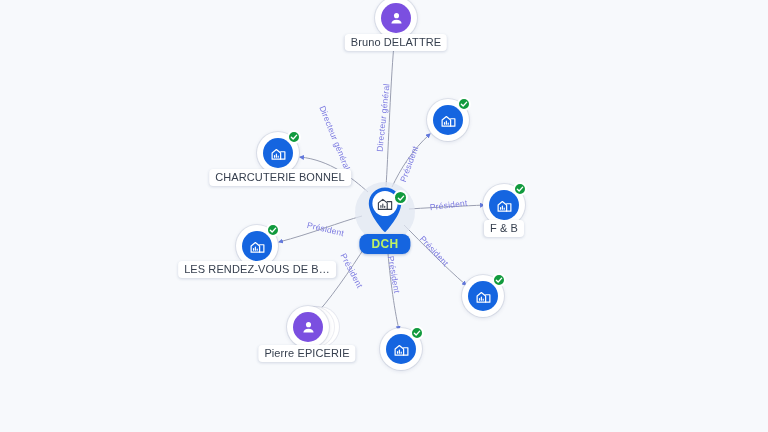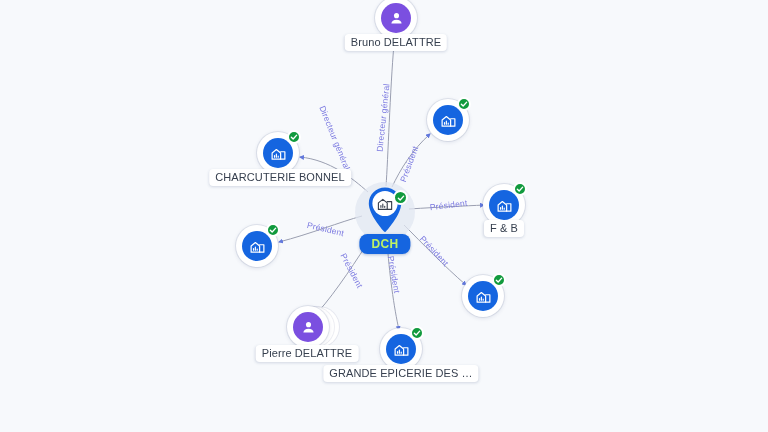--- a/index.html
+++ b/index.html
@@ -209,20 +209,21 @@
           <path d="M6.4 17.2v-2.4M9 17.2v-4.3M11.6 17.2v-1.4"></path>
         </svg>
       </div>
       <div class="badge">
         <svg width="8" height="8" viewBox="0 0 24 24" fill="none" stroke="#ffffff" stroke-width="4" stroke-linecap="round" stroke-linejoin="round">
           <path d="M4 12.5 9.5 18 20 6.5"></path>
         </svg>
       </div>
     </div>
   </div>
+  <div class="label" style="left:257px;top:261px;">LES RENDEZ-VOUS DE B…</div>
 
   <div class="node" style="left:504px;top:205px;">
     <div class="node-hit">
       <div class="disc"></div>
       <div class="inner company">
         <svg width="17" height="17" viewBox="0 0 24 24" fill="none" stroke="#ffffff" stroke-width="1.7" stroke-linejoin="round" stroke-linecap="round">
           <path d="M3 11.2 9 6.4l6 4.8V20H3z"></path>
           <path d="M15 9.5h6V20h-6"></path>
           <path d="M6.4 17.2v-2.4M9 17.2v-4.3M11.6 17.2v-1.4"></path>
         </svg>
@@ -264,36 +265,35 @@
           <path d="M6.4 17.2v-2.4M9 17.2v-4.3M11.6 17.2v-1.4"></path>
         </svg>
       </div>
       <div class="badge">
         <svg width="8" height="8" viewBox="0 0 24 24" fill="none" stroke="#ffffff" stroke-width="4" stroke-linecap="round" stroke-linejoin="round">
           <path d="M4 12.5 9.5 18 20 6.5"></path>
         </svg>
       </div>
     </div>
   </div>
-  <div class="label" style="left:401px;top:365px;">GRANDE EPICERIE DES …</div>
 
   <div class="node stack" style="left:308px;top:327px;">
     <div class="node-hit">
       <div class="ghost2"></div>
       <div class="ghost1"></div>
       <div class="disc"></div>
       <div class="inner person">
         <svg width="17" height="17" viewBox="0 0 24 24" fill="#ffffff">
           <circle cx="12" cy="8" r="3.6"></circle>
           <path d="M4.8 19.2c0-3.6 3.2-5.6 7.2-5.6s7.2 2 7.2 5.6z"></path>
         </svg>
       </div>
     </div>
   </div>
-  <div class="label" style="left:307px;top:345px;">Pierre DELATTRE</div>
+  <div class="label" style="left:307px;top:345px;">Pierre EPICERIE</div>
 
   <div class="pin-node" style="left:385px;top:212px;">
     <div class="pin-halo"></div>
     <div class="pin">
       <svg width="38" height="48" viewBox="0 0 38 48">
         <path d="M19 1.5C10 1.5 2.8 8.6 2.8 17.5c0 10.6 13.1 25.6 15.2 27.9.5.6 1.5.6 2 0 2.1-2.3 15.2-17.3 15.2-27.9C35.2 8.6 28 1.5 19 1.5z" fill="#1565e0"></path>
         <circle cx="19" cy="17.4" r="12.6" fill="#ffffff"></circle>
         <g fill="none" stroke="#39404d" stroke-width="1.55" stroke-linejoin="round" stroke-linecap="round" transform="translate(10.2,8.6) scale(0.735)">
           <path d="M3 11.2 9 6.4l6 4.8V20H3z"></path>
           <path d="M15 9.5h6V20h-6"></path>

